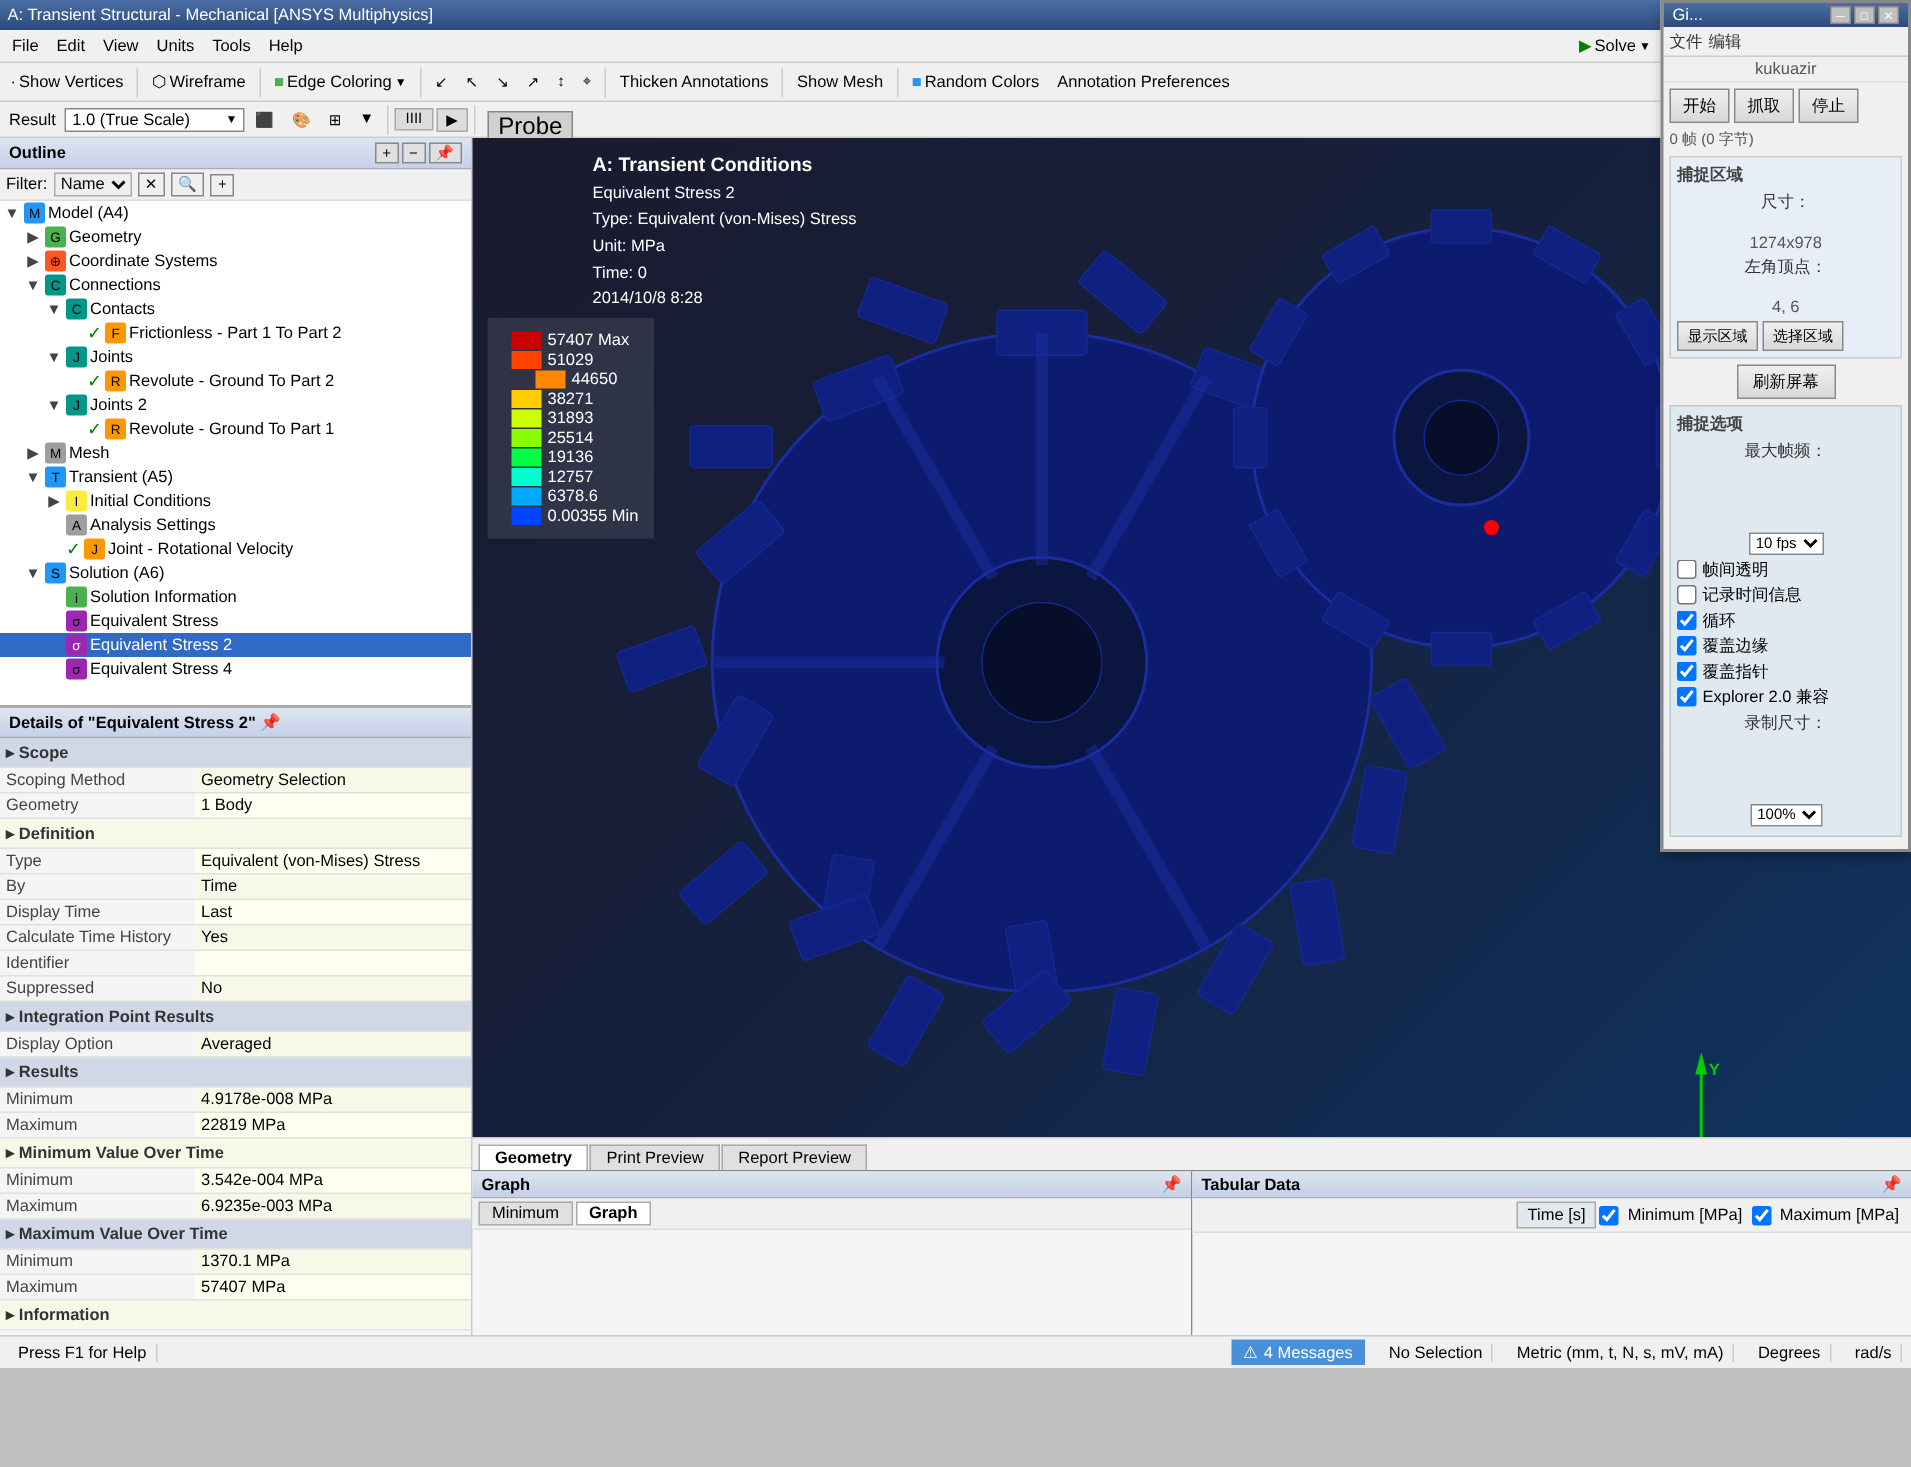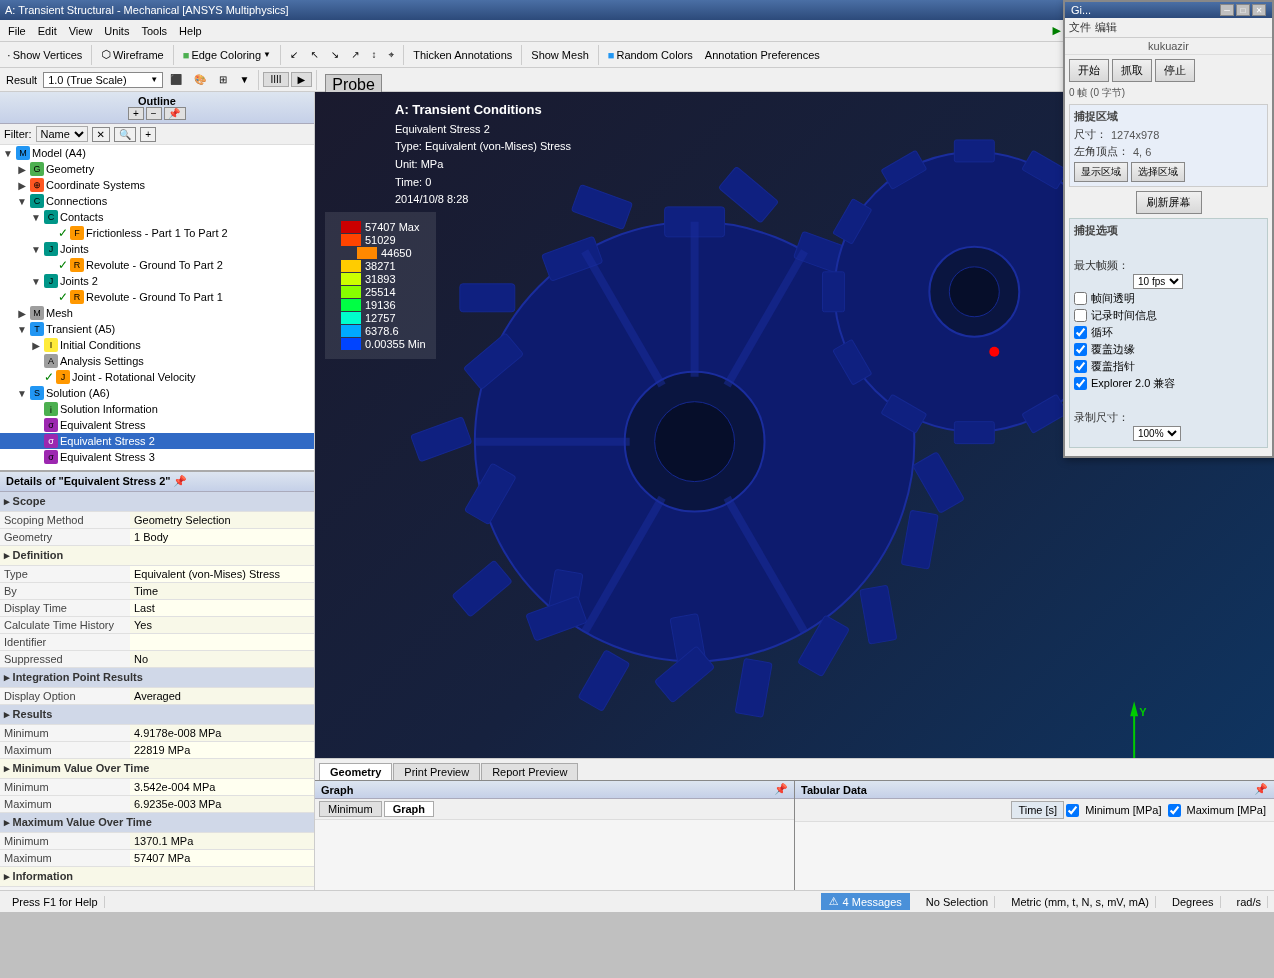--- a/index.html
+++ b/index.html
@@ -23,21 +23,21 @@
     .toolbar3 { background: #f0f0f0; height: 24px; display: flex; align-items: center; border-bottom: 1px solid #ccc; padding: 0 2px; gap: 2px; }
     
     
     .main-layout { display: flex; height: calc(978px - 114px); }
     
     
     .left-panel { width: 315px; background: #f5f5f5; border-right: 1px solid #ccc; display: flex; flex-direction: column; }
     
     
     .outline-panel { flex: 1; overflow: hidden; display: flex; flex-direction: column; }
-    .panel-header { background: linear-gradient(to bottom, #dde5f0, #c5d0e8); padding: 3px 6px; font-weight: bold; font-size: 11px; border-bottom: 1px solid #aab; display: flex; align-items: center; justify-content: space-between; flex-direction: column; }
+    .panel-header { background: linear-gradient(to bottom, #dde5f0, #c5d0e8); padding: 3px 6px; font-weight: bold; font-size: 11px; border-bottom: 1px solid #aab; display: flex; align-items: center; justify-content: space-between; }
     .filter-bar { display: flex; align-items: center; padding: 2px 4px; background: #f0f0f0; border-bottom: 1px solid #ddd; gap: 4px; }
     .tree-area { flex: 1; overflow-y: auto; background: white; }
     .tree-item { padding: 1px 2px; cursor: pointer; display: flex; align-items: center; gap: 2px; }
     .tree-item.selected { background: #316ac5; color: white; }
     
     
     .details-panel { height: 420px; border-top: 2px solid #aaa; overflow-y: auto; }
     .details-header { background: linear-gradient(to bottom, #dde5f0, #c5d0e8); padding: 3px 6px; font-weight: bold; font-size: 11px; border-bottom: 1px solid #aab; }
     .details-table { width: 100%; border-collapse: collapse; }
     .details-table td { padding: 2px 4px; border-bottom: 1px solid #e0e0e0; font-size: 11px; }
@@ -72,29 +72,29 @@
     .bottom-panel-header { background: linear-gradient(to bottom, #dde5f0, #c5d0e8); padding: 2px 6px; font-weight: bold; font-size: 11px; border-bottom: 1px solid #aab; display: flex; align-items: center; justify-content: space-between; }
     .bottom-panel-toolbar { padding: 2px 4px; background: #f0f0f0; border-bottom: 1px solid #ddd; display: flex; gap: 2px; align-items: center; }
     .bottom-tab { padding: 1px 8px; background: #e0e0e0; border: 1px solid #aaa; cursor: pointer; font-size: 11px; }
     .bottom-tab.active { background: white; font-weight: bold; }
     
     
     .status-bar { height: 22px; background: #f0f0f0; border-top: 1px solid #ccc; display: flex; align-items: center; padding: 0 6px; gap: 10px; font-size: 11px; }
     .status-item { padding: 0 6px; border-right: 1px solid #ccc; }
     
     
-    .capture-window { position: absolute; right: 0; top: 0; width: 211px; background: #f0f0f0; border: 2px solid #888; box-shadow: 2px 2px 8px rgba(0,0,0,0.4); z-index: 100; }
+    .capture-window { position: absolute; right: 0; top: 0; width: 167px; background: #f0f0f0; border: 2px solid #888; box-shadow: 2px 2px 8px rgba(0,0,0,0.4); z-index: 100; }
     .capture-title { background: linear-gradient(to bottom, #4a6fa5, #2c4a7a); color: white; padding: 2px 6px; font-size: 11px; display: flex; align-items: center; justify-content: space-between; }
     .capture-title-btns { display: flex; gap: 2px; }
     .capture-title-btn { width: 14px; height: 12px; background: #c0c0c0; border: 1px solid #888; font-size: 8px; display: flex; align-items: center; justify-content: center; cursor: pointer; }
     .capture-content { padding: 4px; }
     .capture-menu { display: flex; gap: 4px; padding: 2px 4px; border-bottom: 1px solid #ccc; }
     .capture-menu-item { font-size: 11px; cursor: pointer; color: #333; }
     .capture-username { text-align: center; padding: 2px; font-size: 11px; color: #555; border-bottom: 1px solid #ddd; }
-    .capture-row { display: flex; align-items: center; gap: 4px; margin: 2px 0; font-size: 11px; }
+    .capture-row { display: flex; align-items: center; gap: 14px; margin: 2px 0; font-size: 11px; flex-direction: column; }
     .capture-btn { padding: 3px 8px; background: linear-gradient(to bottom, #f0f0f0, #d8d8d8); border: 1px solid #888; cursor: pointer; font-size: 11px; }
     .capture-section { background: #e8eef8; padding: 4px; margin: 4px 0; border: 1px solid #ccc; }
     .capture-section-title { font-size: 11px; font-weight: bold; color: #444; margin-bottom: 3px; }
     .capture-label { font-size: 11px; color: #333; }
     .capture-value { font-size: 11px; color: #555; }
     .capture-checkbox-row { display: flex; align-items: center; gap: 4px; font-size: 11px; margin: 2px 0; }
     .capture-select { font-size: 10px; border: 1px solid #888; background: white; margin-top: 33px; }
     .capture-region-btn { padding: 2px 6px; background: linear-gradient(to bottom, #f0f0f0, #d8d8d8); border: 1px solid #888; cursor: pointer; font-size: 10px; }
     .capture-refresh-btn { padding: 3px 10px; background: linear-gradient(to bottom, #f0f0f0, #d8d8d8); border: 1px solid #888; cursor: pointer; font-size: 11px; margin: 4px auto; display: block; }
     .capture-options-section { background: #e0e8f0; padding: 4px; border: 1px solid #bcc; margin: 4px 0; }
@@ -353,21 +353,21 @@
 
         <div class="tree-item selected" style="padding-left:30px;">
           <span class="expand-icon"> </span>
           <span class="icon-box" style="background:#9C27B0;">σ</span>
           <span>Equivalent Stress 2</span>
         </div>
 
         <div class="tree-item" style="padding-left:30px;">
           <span class="expand-icon"> </span>
           <span class="icon-box" style="background:#9C27B0;">σ</span>
-          <span>Equivalent Stress 3</span>
+          <span>Equivalent Stress 4</span>
         </div>
       </div>
     </div>
 
     <div class="details-panel">
       <div class="details-header">
         <span>Details of "Equivalent Stress 2"</span>
         <span style="cursor:pointer;">📌</span>
       </div>
       <table class="details-table">

